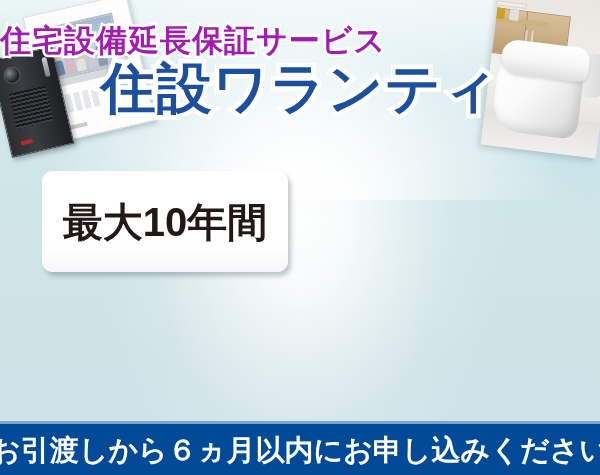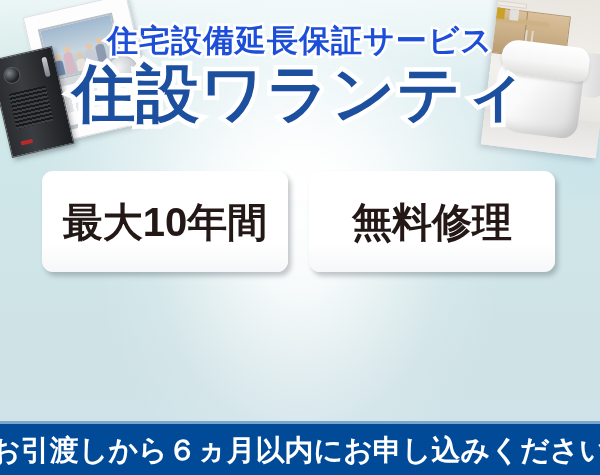--- a/index.html
+++ b/index.html
@@ -275,35 +275,34 @@
   .headings {
     position: absolute;
     left: 0; right: 0; top: 0;
     height: 160px;
     pointer-events: none;
   }
   .subtitle {
     position: absolute;
     left: 0; right: 0;
     top: 20px;
-    text-align: center;
     font-size: 31px;
     font-weight: 700;
     letter-spacing: 1px;
-    color: #1d4ed8;
+    color: #a21caf;
     -webkit-text-stroke: 5px #ffffff;
     paint-order: stroke fill;
     white-space: nowrap;
   }
   .maintitle {
     position: absolute;
     left: 0; right: 0;
     top: 60px;
     text-align: center;
-    font-size: 63px;
+    font-size: 55px;
     font-weight: 700;
     letter-spacing: 1px;
     color: #1c4f9e;
     -webkit-text-stroke: 9px #ffffff;
     paint-order: stroke fill;
     white-space: nowrap;
     line-height: 1.05;
   }
 
   
@@ -421,22 +420,19 @@
 
   <div class="headings">
     <div class="subtitle">住宅設備延長保証サービス</div>
     <div class="maintitle">住設ワランティ</div>
   </div>
 
   <div class="cards">
     <div class="card">
       <span class="card-label">最大10年間</span>
     </div>
-    <div class="card">
-      <span class="card-label">無料修理</span>
-    </div>
   </div>
 
   <div class="cta-bar">
     <span class="cta-text">お引渡しから６ヵ月以内にお申し込みください</span>
   </div>
 
 </div>
 
 </body></html>

